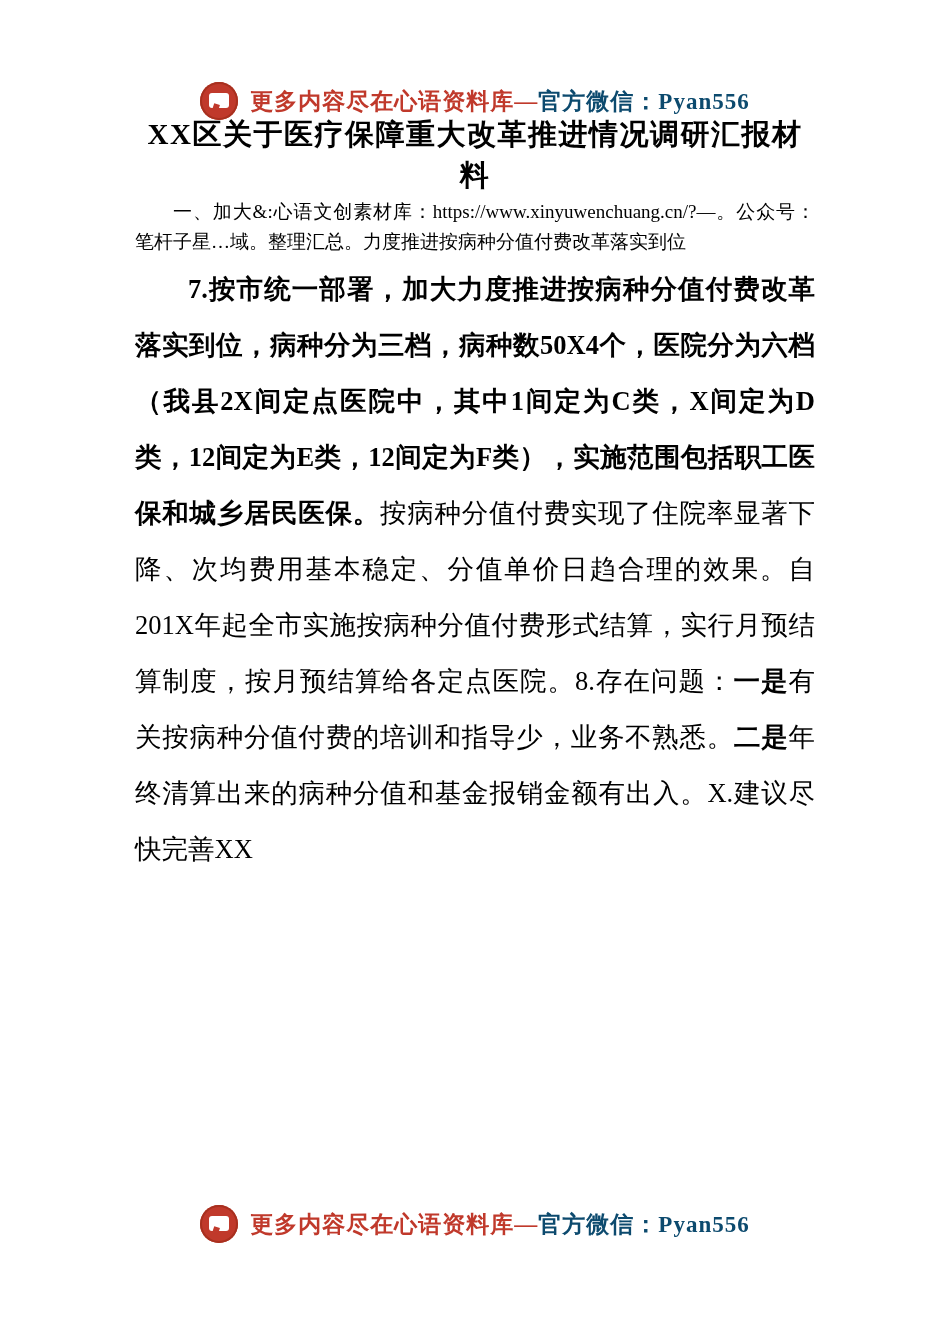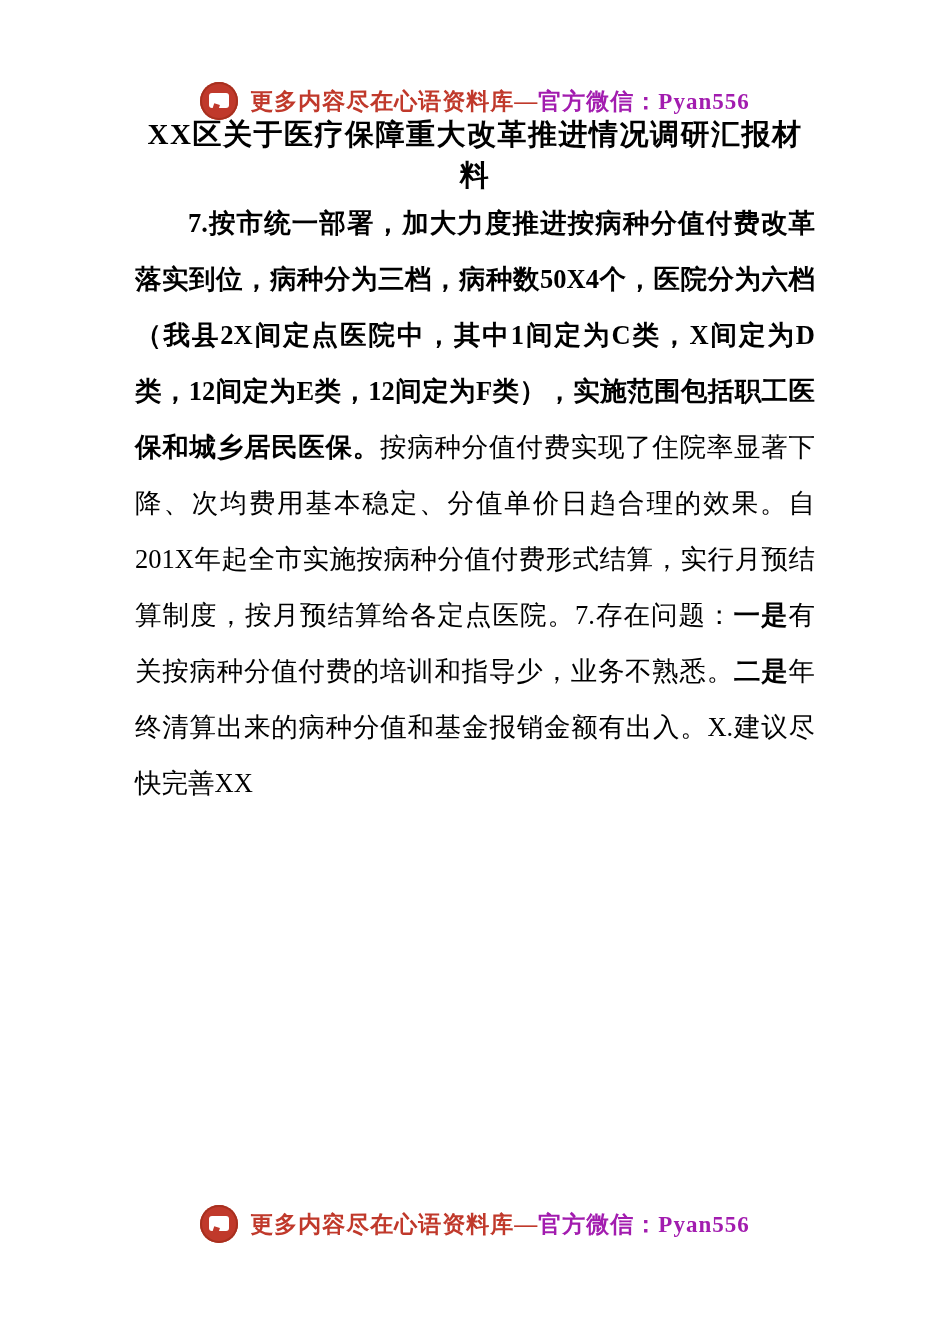--- a/index.html
+++ b/index.html
@@ -67,21 +67,21 @@
     transform: rotate(18deg);
   }
   .wm-text {
     font-family: "Liberation Serif", "DejaVu Serif", serif;
     font-weight: bold;
     font-size: 23px;
     letter-spacing: 1px;
     color: #c0392b;
     white-space: nowrap;
   }
-  .wm-text .wm-part2 { color: #a21caf; }
+  .wm-text .wm-part2 { color: #0c4a6e; }
 
   
   .doc-title {
     margin: 0;
     padding-top: 114px;
     text-align: center;
     font-family: "Liberation Serif", "DejaVu Serif", serif;
     font-weight: bold;
     font-size: 29px;
     letter-spacing: 1.5px;
@@ -113,21 +113,22 @@
 <div class="page">
 
   <div class="watermark top">
     <span class="wm-logo"></span>
     <span class="wm-text"><span>更多内容尽在心语资料库—</span><span class="wm-part2">官方微信：Pyan556</span></span>
   </div>
 
   <h1 class="doc-title">XX区关于医疗保障重大改革推进情况调研汇报材料</h1>
 
 
+  <p class="small-note">一、加大&amp;:心语文创素材库：https://www.xinyuwenchuang.cn/?—。公众号：笔杆子星…域。整理汇总。力度推进按病种分值付费改革落实到位</p>
 
-  <p class="para"><b>7.按市统一部署，加大力度推进按病种分值付费改革落实到位，病种分为三档，病种数50X4个，医院分为六档（我县2X间定点医院中，其中1间定为C类，X间定为D类，12间定为E类，12间定为F类），实施范围包括职工医保和城乡居民医保。</b><span>按病种分值付费实现了住院率显著下降、次均费用基本稳定、分值单价日趋合理的效果。自201X年起全市实施按病种分值付费形式结算，实行月预结算制度，按月预结算给各定点医院。7.存在问题：</span><b>一是</b><span>有关按病种分值付费的培训和指导少，业务不熟悉。</span><b>二是</b><span>年终清算出来的病种分值和基金报销金额有出入。X.建议尽快完善XX</span></p>
+  <p class="para"><b>7.按市统一部署，加大力度推进按病种分值付费改革落实到位，病种分为三档，病种数50X4个，医院分为六档（我县2X间定点医院中，其中1间定为C类，X间定为D类，12间定为E类，12间定为F类），实施范围包括职工医保和城乡居民医保。</b><span>按病种分值付费实现了住院率显著下降、次均费用基本稳定、分值单价日趋合理的效果。自201X年起全市实施按病种分值付费形式结算，实行月预结算制度，按月预结算给各定点医院。8.存在问题：</span><b>一是</b><span>有关按病种分值付费的培训和指导少，业务不熟悉。</span><b>二是</b><span>年终清算出来的病种分值和基金报销金额有出入。X.建议尽快完善XX</span></p>
 
   <div class="watermark bottom">
     <span class="wm-logo"></span>
     <span class="wm-text"><span>更多内容尽在心语资料库—</span><span class="wm-part2">官方微信：Pyan556</span></span>
   </div>
 
 </div>
 
 </body></html>

